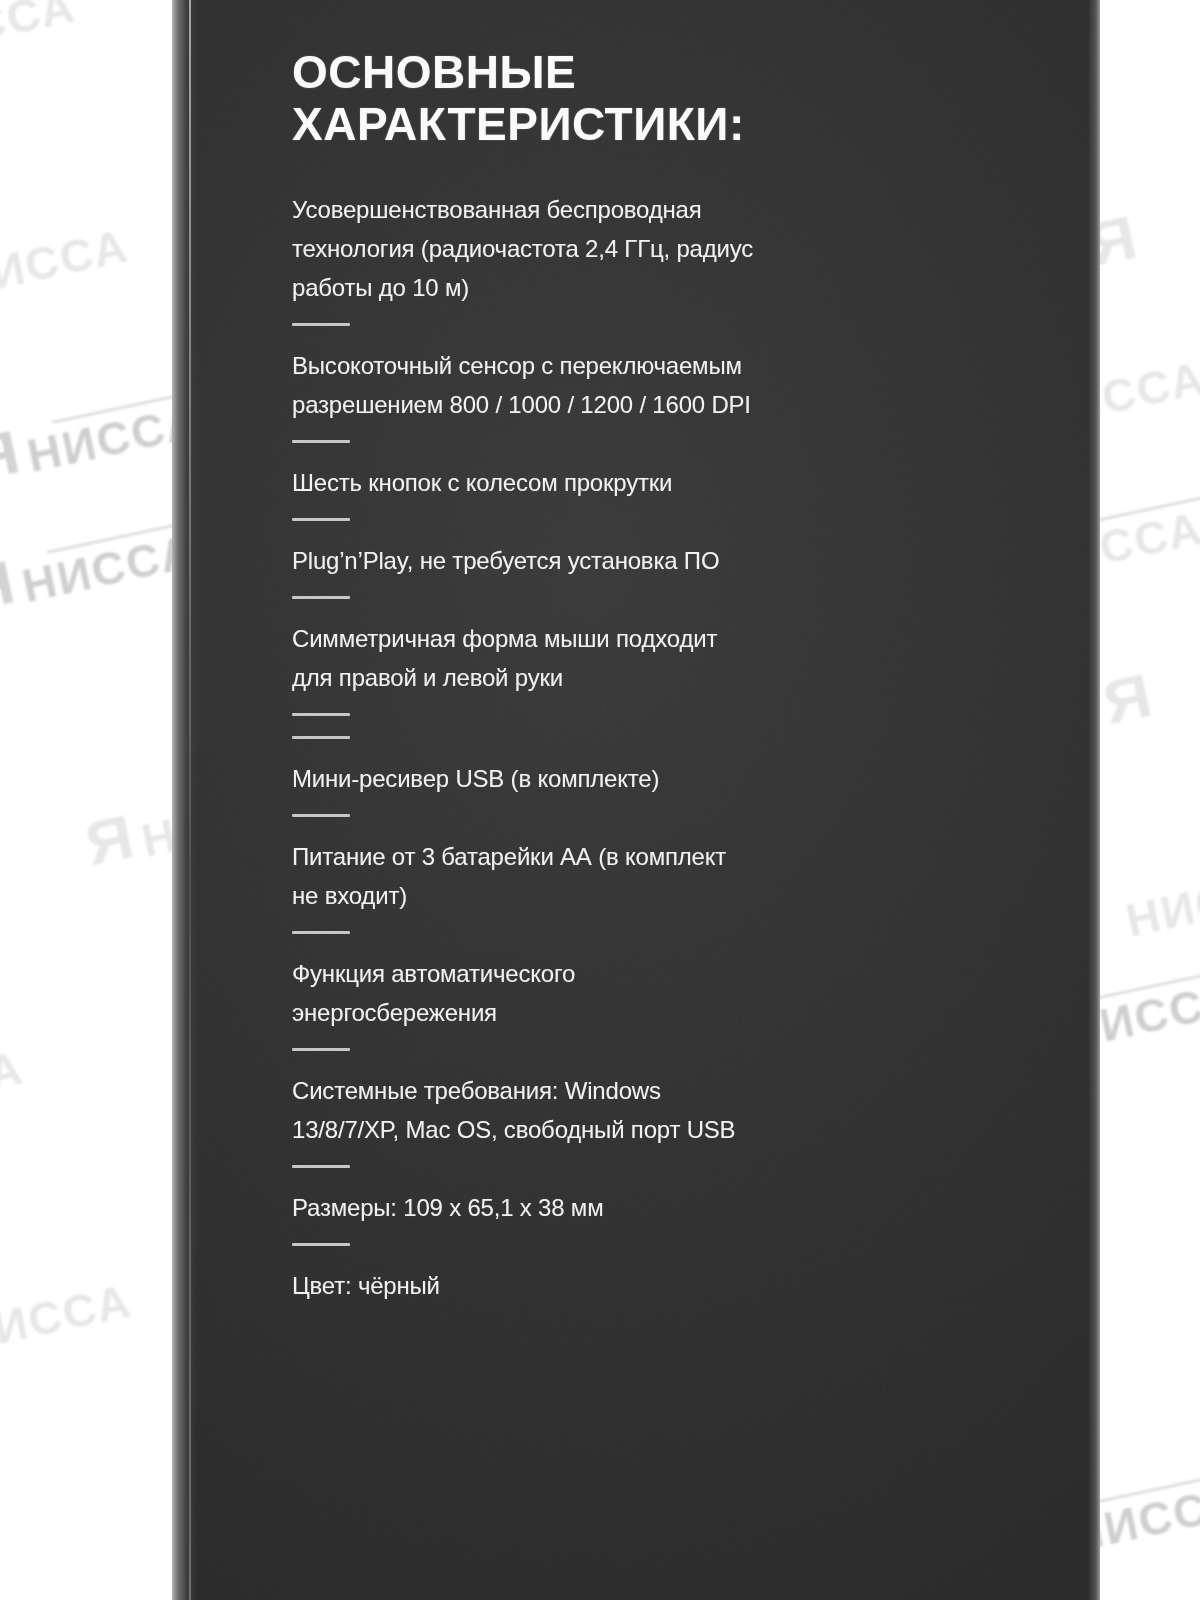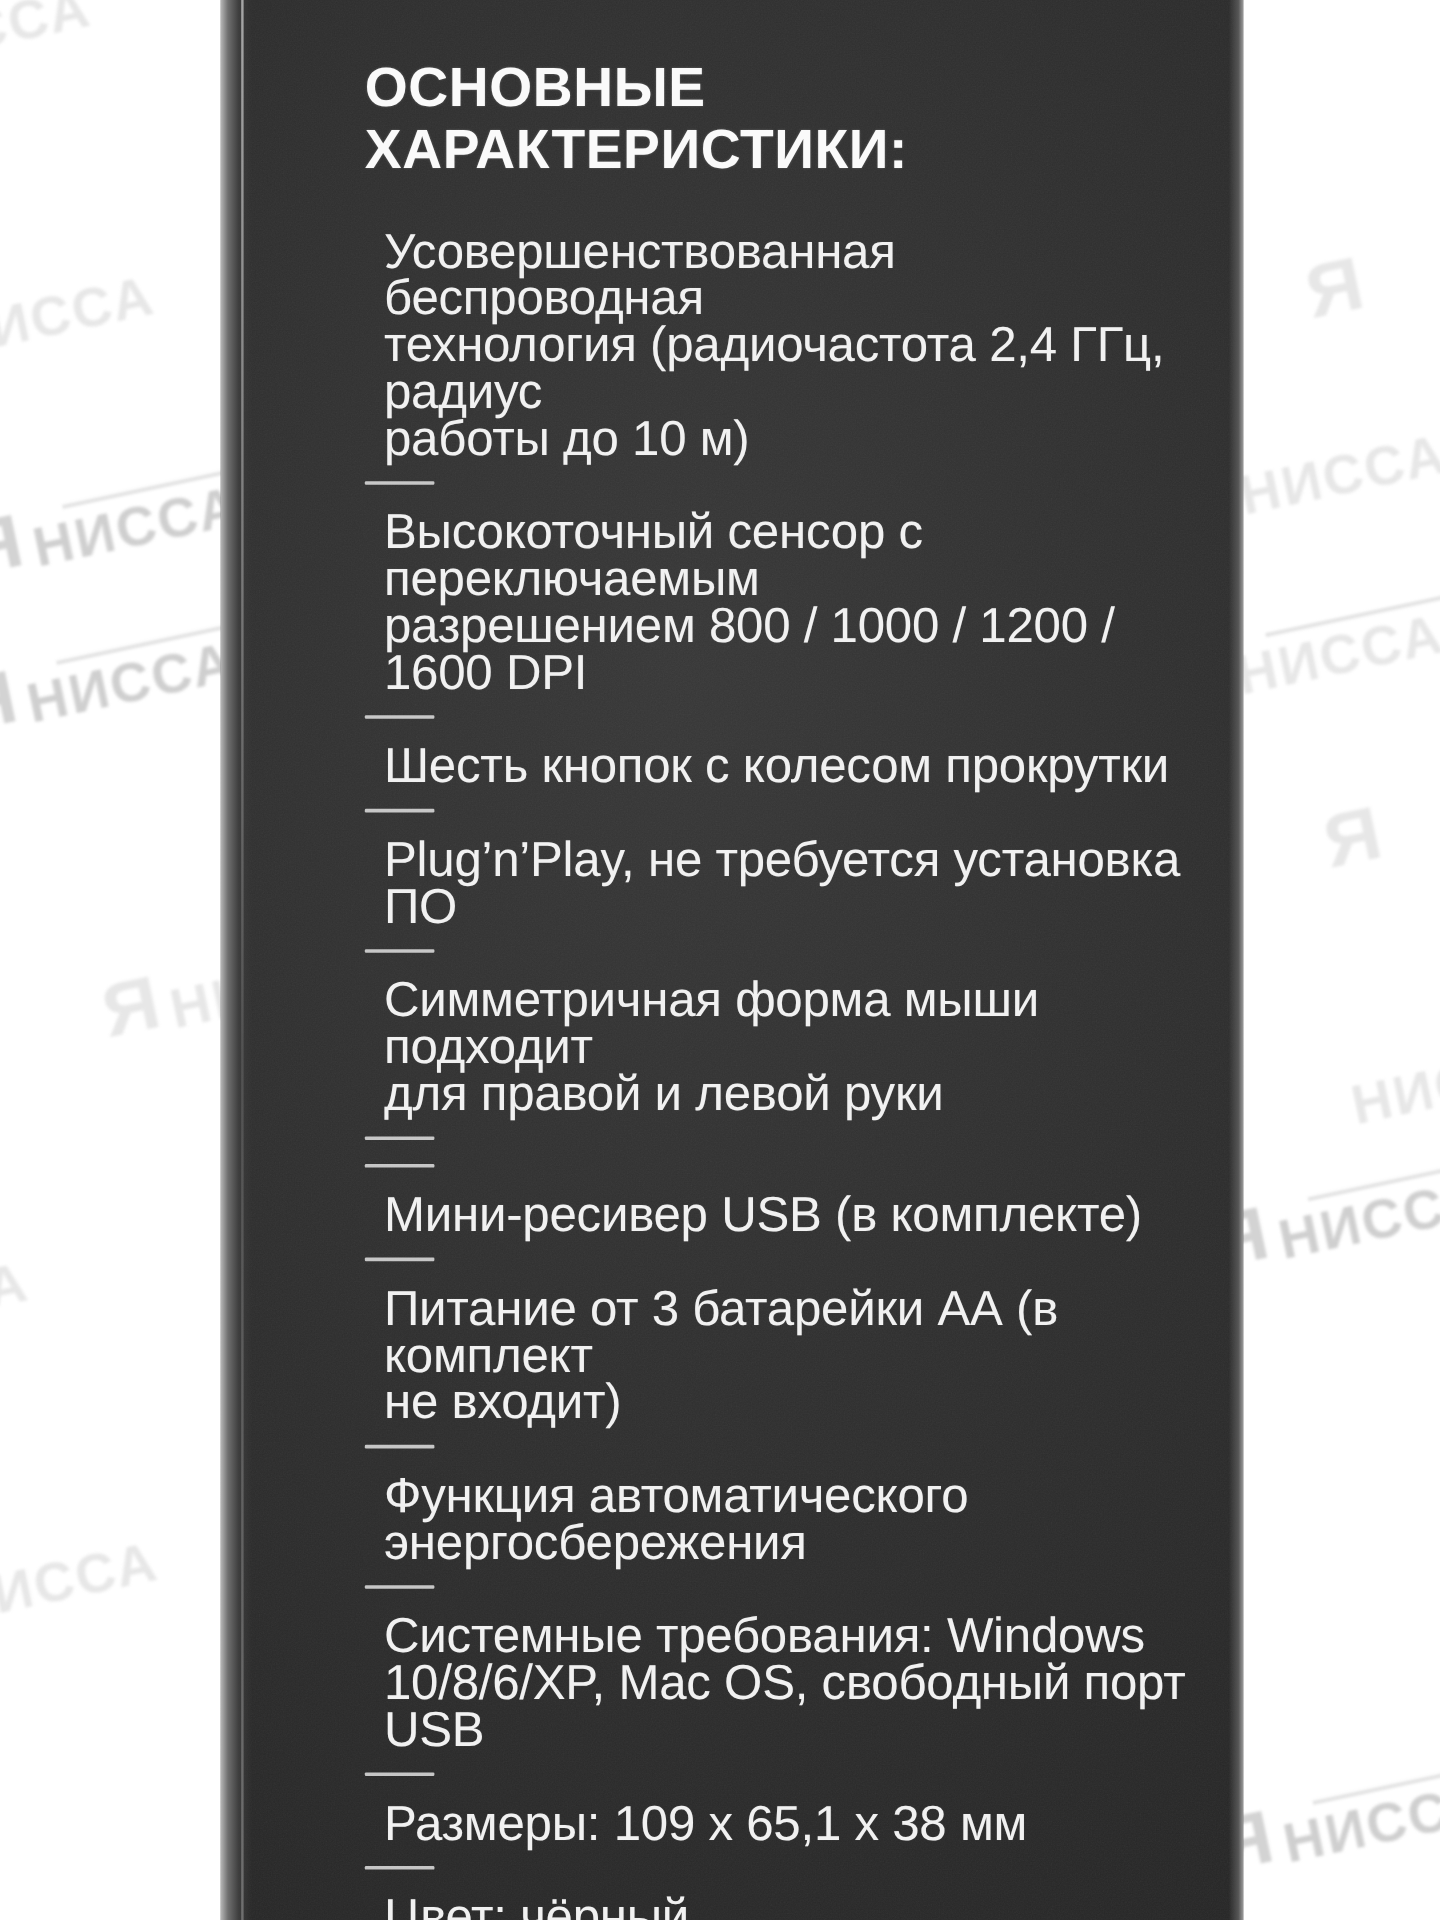--- a/index.html
+++ b/index.html
@@ -26,21 +26,21 @@
   .wm-body{display:flex;flex-direction:column;align-items:flex-start;}
   .wm-rule{width:215px;height:3px;background:rgba(150,150,150,.30);margin:0 0 4px 30px;}
   .wm-text{
     font-weight:bold;font-size:46px;line-height:1;letter-spacing:2px;
     color:rgba(140,140,140,.42);
   }
   .wm.light .wm-text,.wm.light .wm-glyph{color:rgba(170,170,170,.28);}
 
   
   .box{
-    position:absolute;left:184px;top:0;width:852px;height:1600px;
+    position:absolute;left:172px;top:0;width:928px;height:1600px;
     background:
       radial-gradient(120% 90% at 45% 35%, rgba(255,255,255,.05), rgba(0,0,0,.22)),
       #2d2d2d;
   }
   .box-edge-left{
     position:absolute;left:0;top:0;width:26px;height:100%;
     background:linear-gradient(90deg,#b5b5b5 0,#6f6f6f 6px,#3d3d3d 15px,rgba(45,45,45,0) 26px);
   }
   .box-edge-line{
     position:absolute;left:17px;top:0;width:2px;height:100%;
@@ -56,22 +56,22 @@
   .content{
     position:absolute;left:120px;top:46px;width:700px;
     color:#f1f1f1;
   }
   .page-title{
     font-weight:bold;font-size:46px;line-height:52px;letter-spacing:.5px;
     color:#fafafa;white-space:pre-line;margin:0 0 40px 0;
     text-shadow:0 0 2px rgba(255,255,255,.25);
   }
   .item{
-    font-size:41px;line-height:39px;letter-spacing:-.2px;
-    white-space:pre-line;margin:16px;
+    font-size:24px;line-height:39px;letter-spacing:-.2px;
+    white-space:pre-line;margin:0;
     text-shadow:0 0 1px rgba(255,255,255,.2);
   }
   .sep{
     width:58px;height:3px;background:#e0e0e0;opacity:.85;
     margin:16px 0 20px 0;border-radius:1px;
   }
   .footer-title{
     position:absolute;left:120px;top:1497px;width:760px;
     font-weight:bold;font-size:42px;line-height:48px;letter-spacing:1px;
     color:#fafafa;white-space:pre-line;margin:0;
@@ -203,21 +203,21 @@
 
     <p class="item">Питание от 3 батарейки АА (в комплект
 не входит)</p>
     <div class="sep"></div>
 
     <p class="item">Функция автоматического
 энергосбережения</p>
     <div class="sep"></div>
 
     <p class="item">Системные требования: Windows
-10/8/6/XP, Mac OS, свободный порт USB</p>
+13/8/7/XP, Mac OS, свободный порт USB</p>
     <div class="sep"></div>
 
     <p class="item">Размеры: 109 х 65,1 х 38 мм</p>
     <div class="sep"></div>
 
     <p class="item">Цвет: чёрный</p>
   </div>
 
 </div>
 

